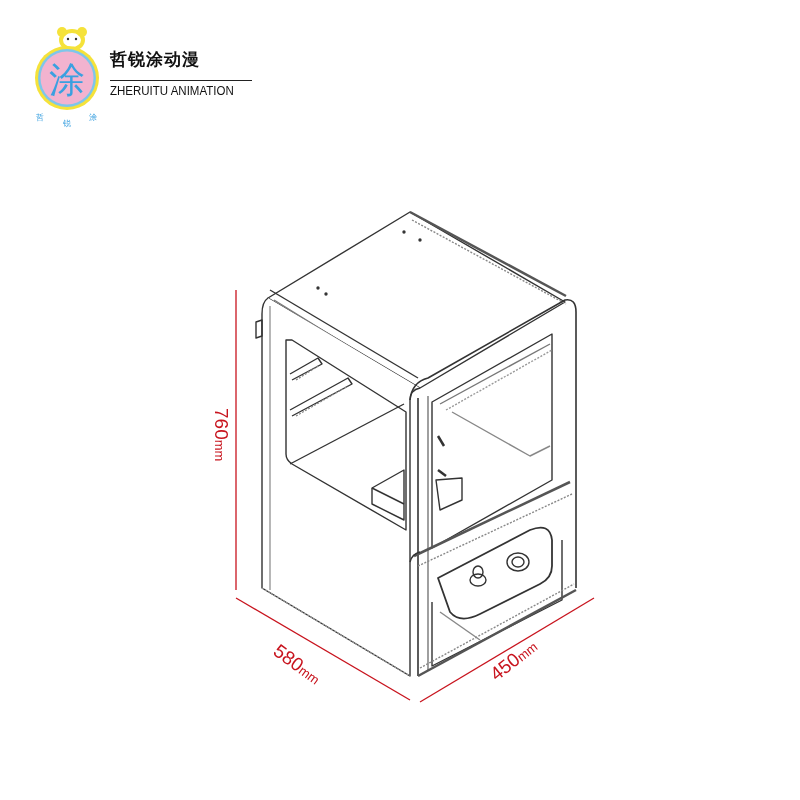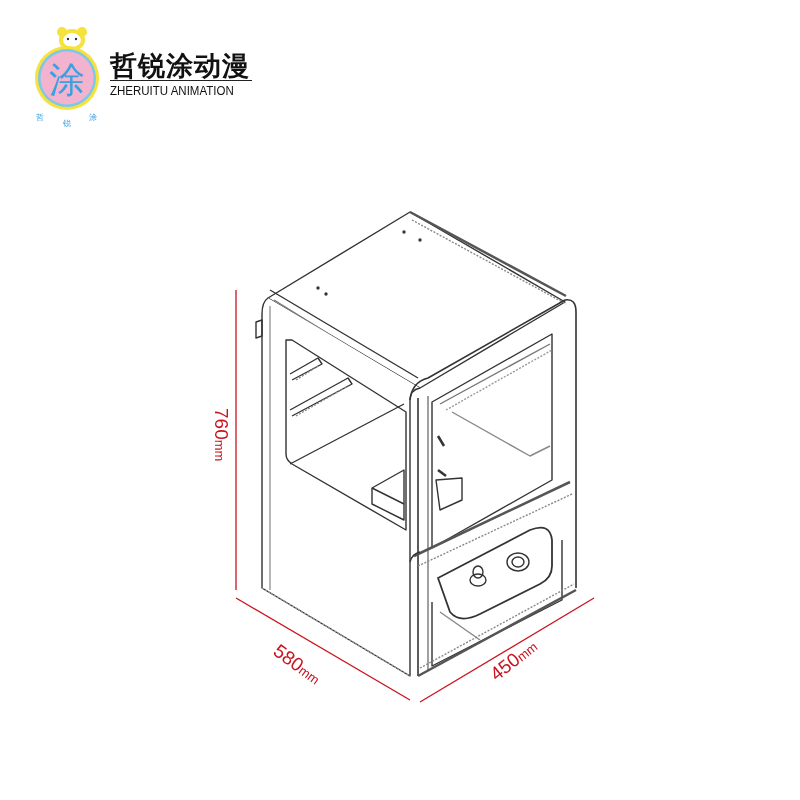--- a/index.html
+++ b/index.html
@@ -1,18 +1,18 @@
 <!DOCTYPE html>
 <html><head>
 <meta charset="utf-8">
 <style>
   html, body { margin: 0; padding: 0; background: #ffffff; }
   body { width: 800px; height: 800px; position: relative; overflow: hidden; font-family: "Liberation Sans", sans-serif; }
   .logo { position: absolute; left: 22px; top: 20px; width: 240px; height: 110px; }
-  .brand-cn { position: absolute; left: 110px; top: 48px; font-size: 27px; font-weight: bold; color: #111; letter-spacing: 1px; font-family: "DejaVu Sans", sans-serif; }
+  .brand-cn { position: absolute; left: 110px; top: 48px; font-size: 17px; font-weight: bold; color: #111; letter-spacing: 1px; font-family: "DejaVu Sans", sans-serif; }
   .brand-rule { position: absolute; left: 110px; top: 80px; width: 142px; height: 1px; background: #222; }
   .brand-en { position: absolute; left: 110px; top: 84px; font-size: 12.5px; color: #111; letter-spacing: 0; font-family: "Liberation Sans", sans-serif; transform: scaleX(0.92); transform-origin: left; }
   .drawing { position: absolute; left: 0; top: 0; width: 800px; height: 800px; }
   .dim-label { position: absolute; color: #c8141e; font-family: "Liberation Sans", sans-serif; font-size: 19px; white-space: nowrap; }
   .dim-label .unit { font-size: 13px; }
   .dim-h { left: 200px; top: 430px; transform: rotate(90deg); transform-origin: left top; }
   .dim-d { left: 282px; top: 640px; transform: rotate(36deg); transform-origin: left top; }
   .dim-w { left: 486px; top: 668px; transform: rotate(-38deg); transform-origin: left top; }
 </style>
 </head>

